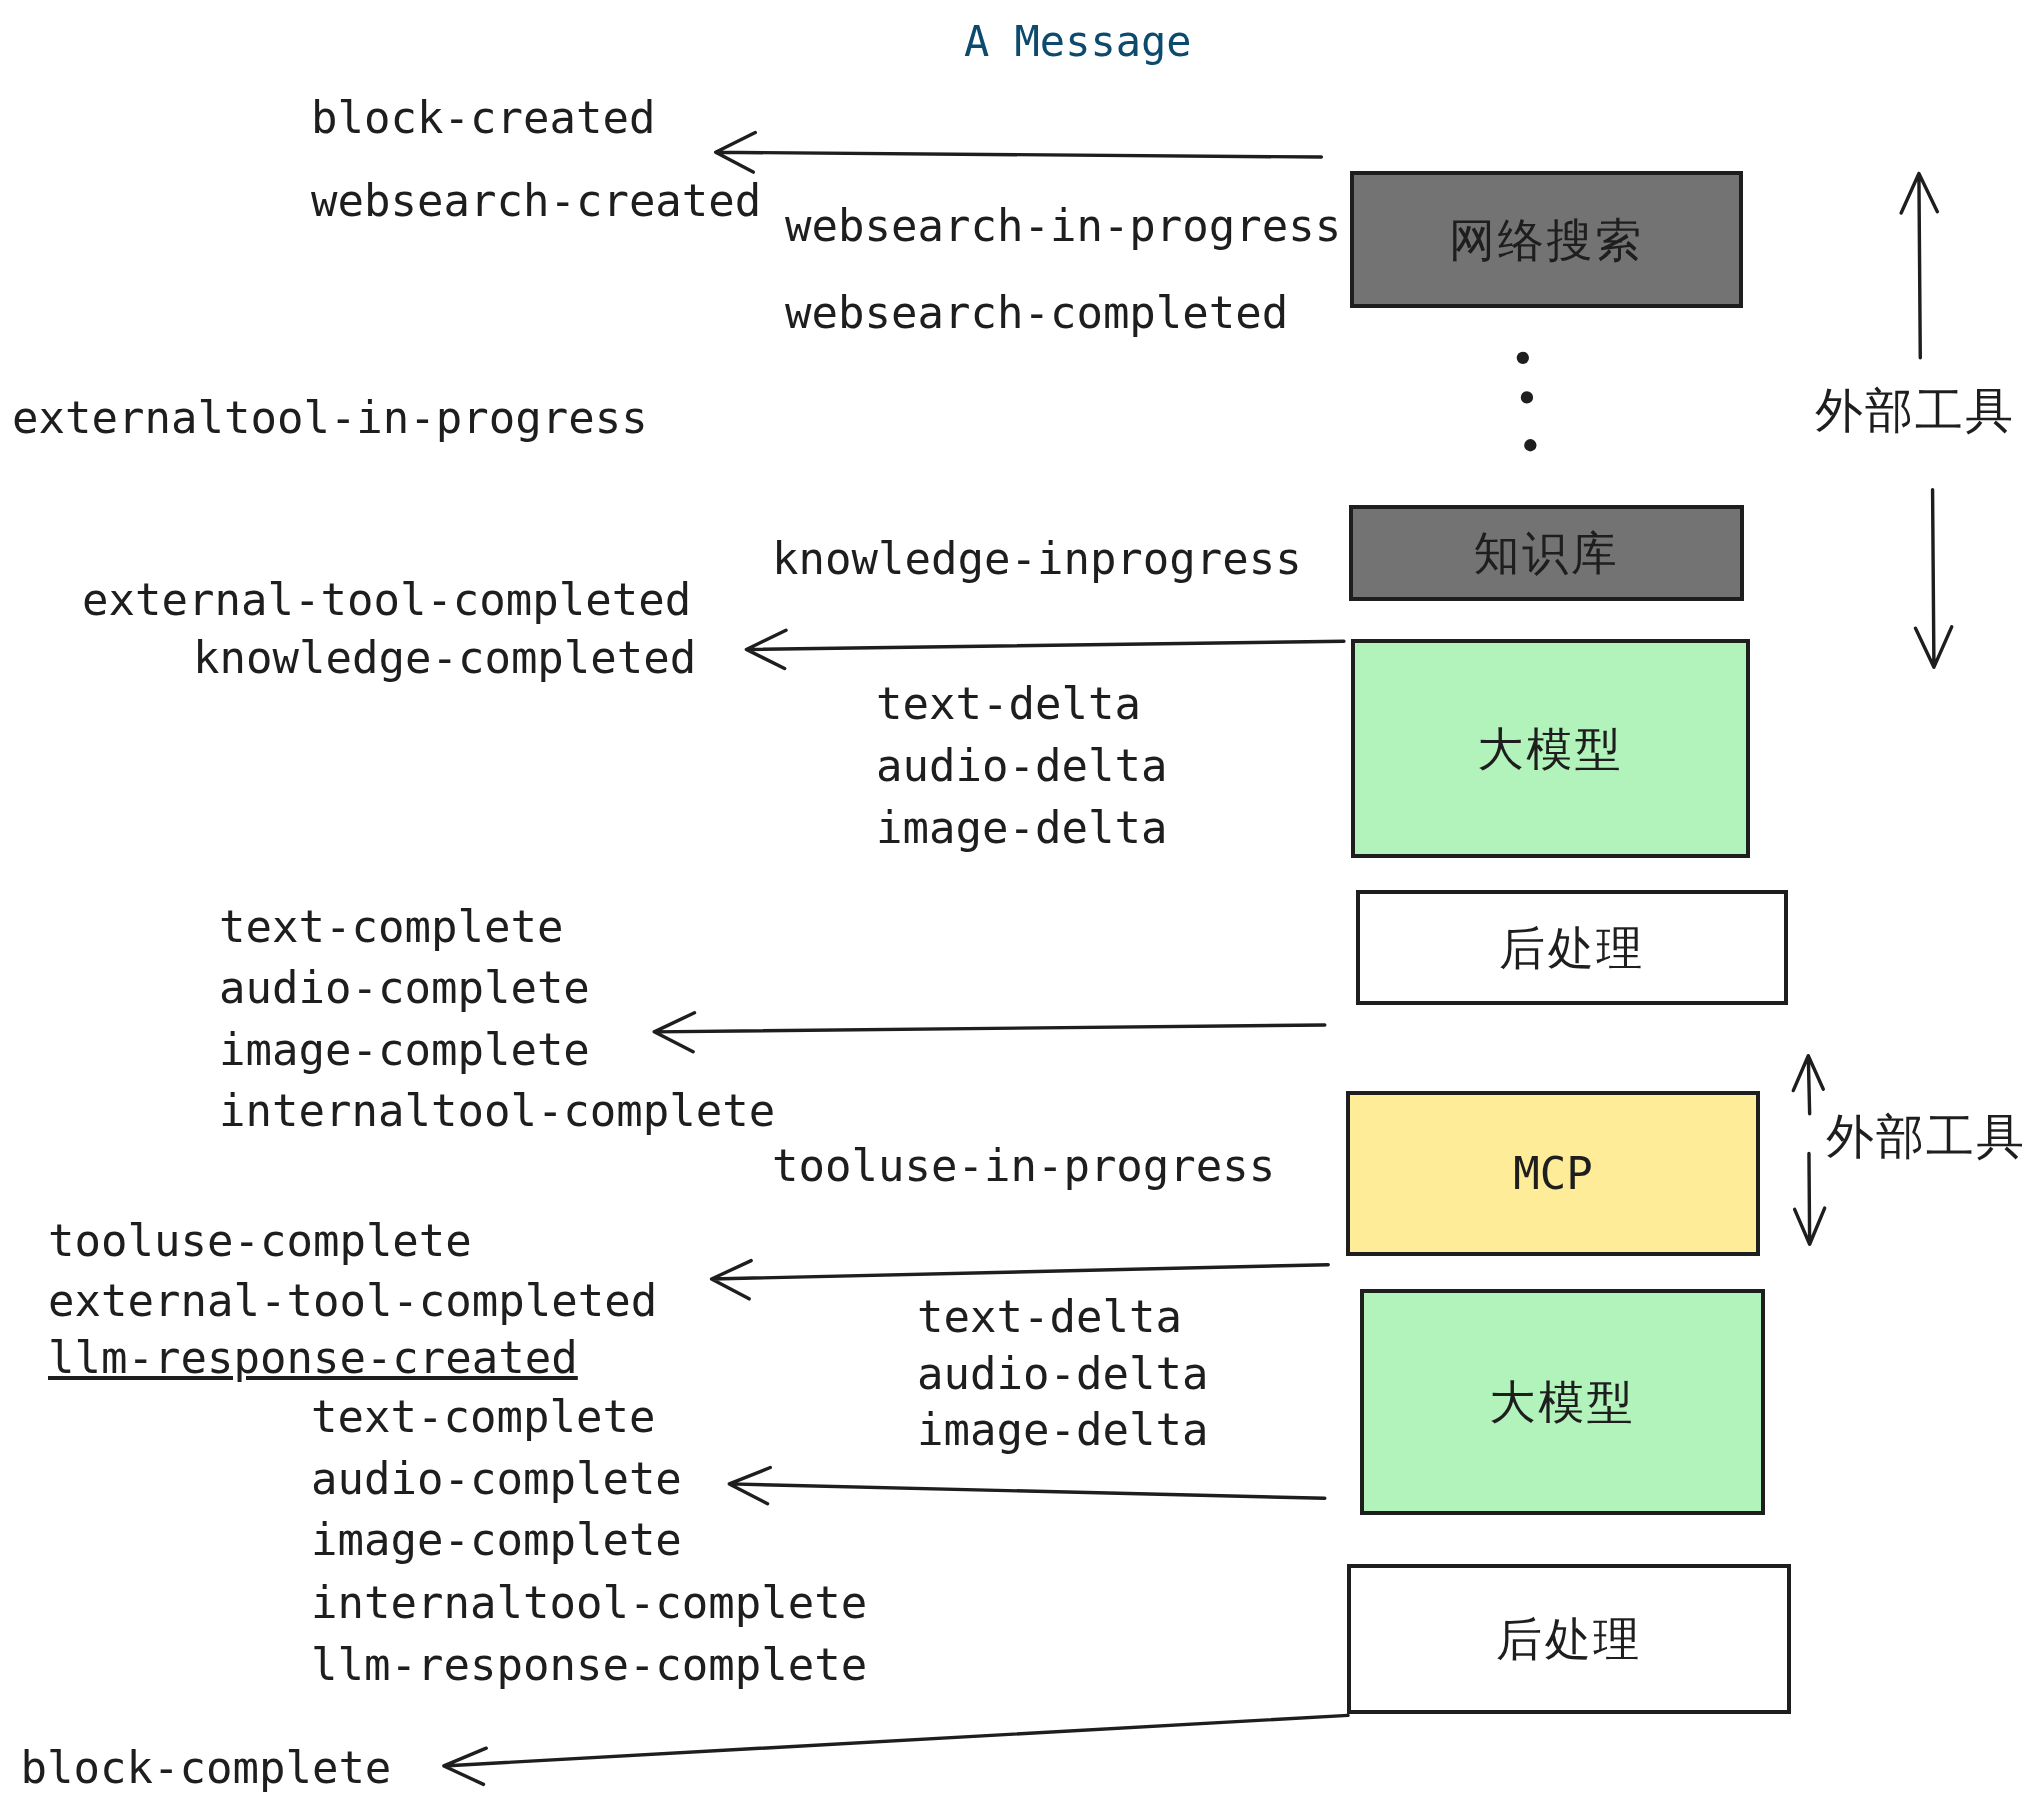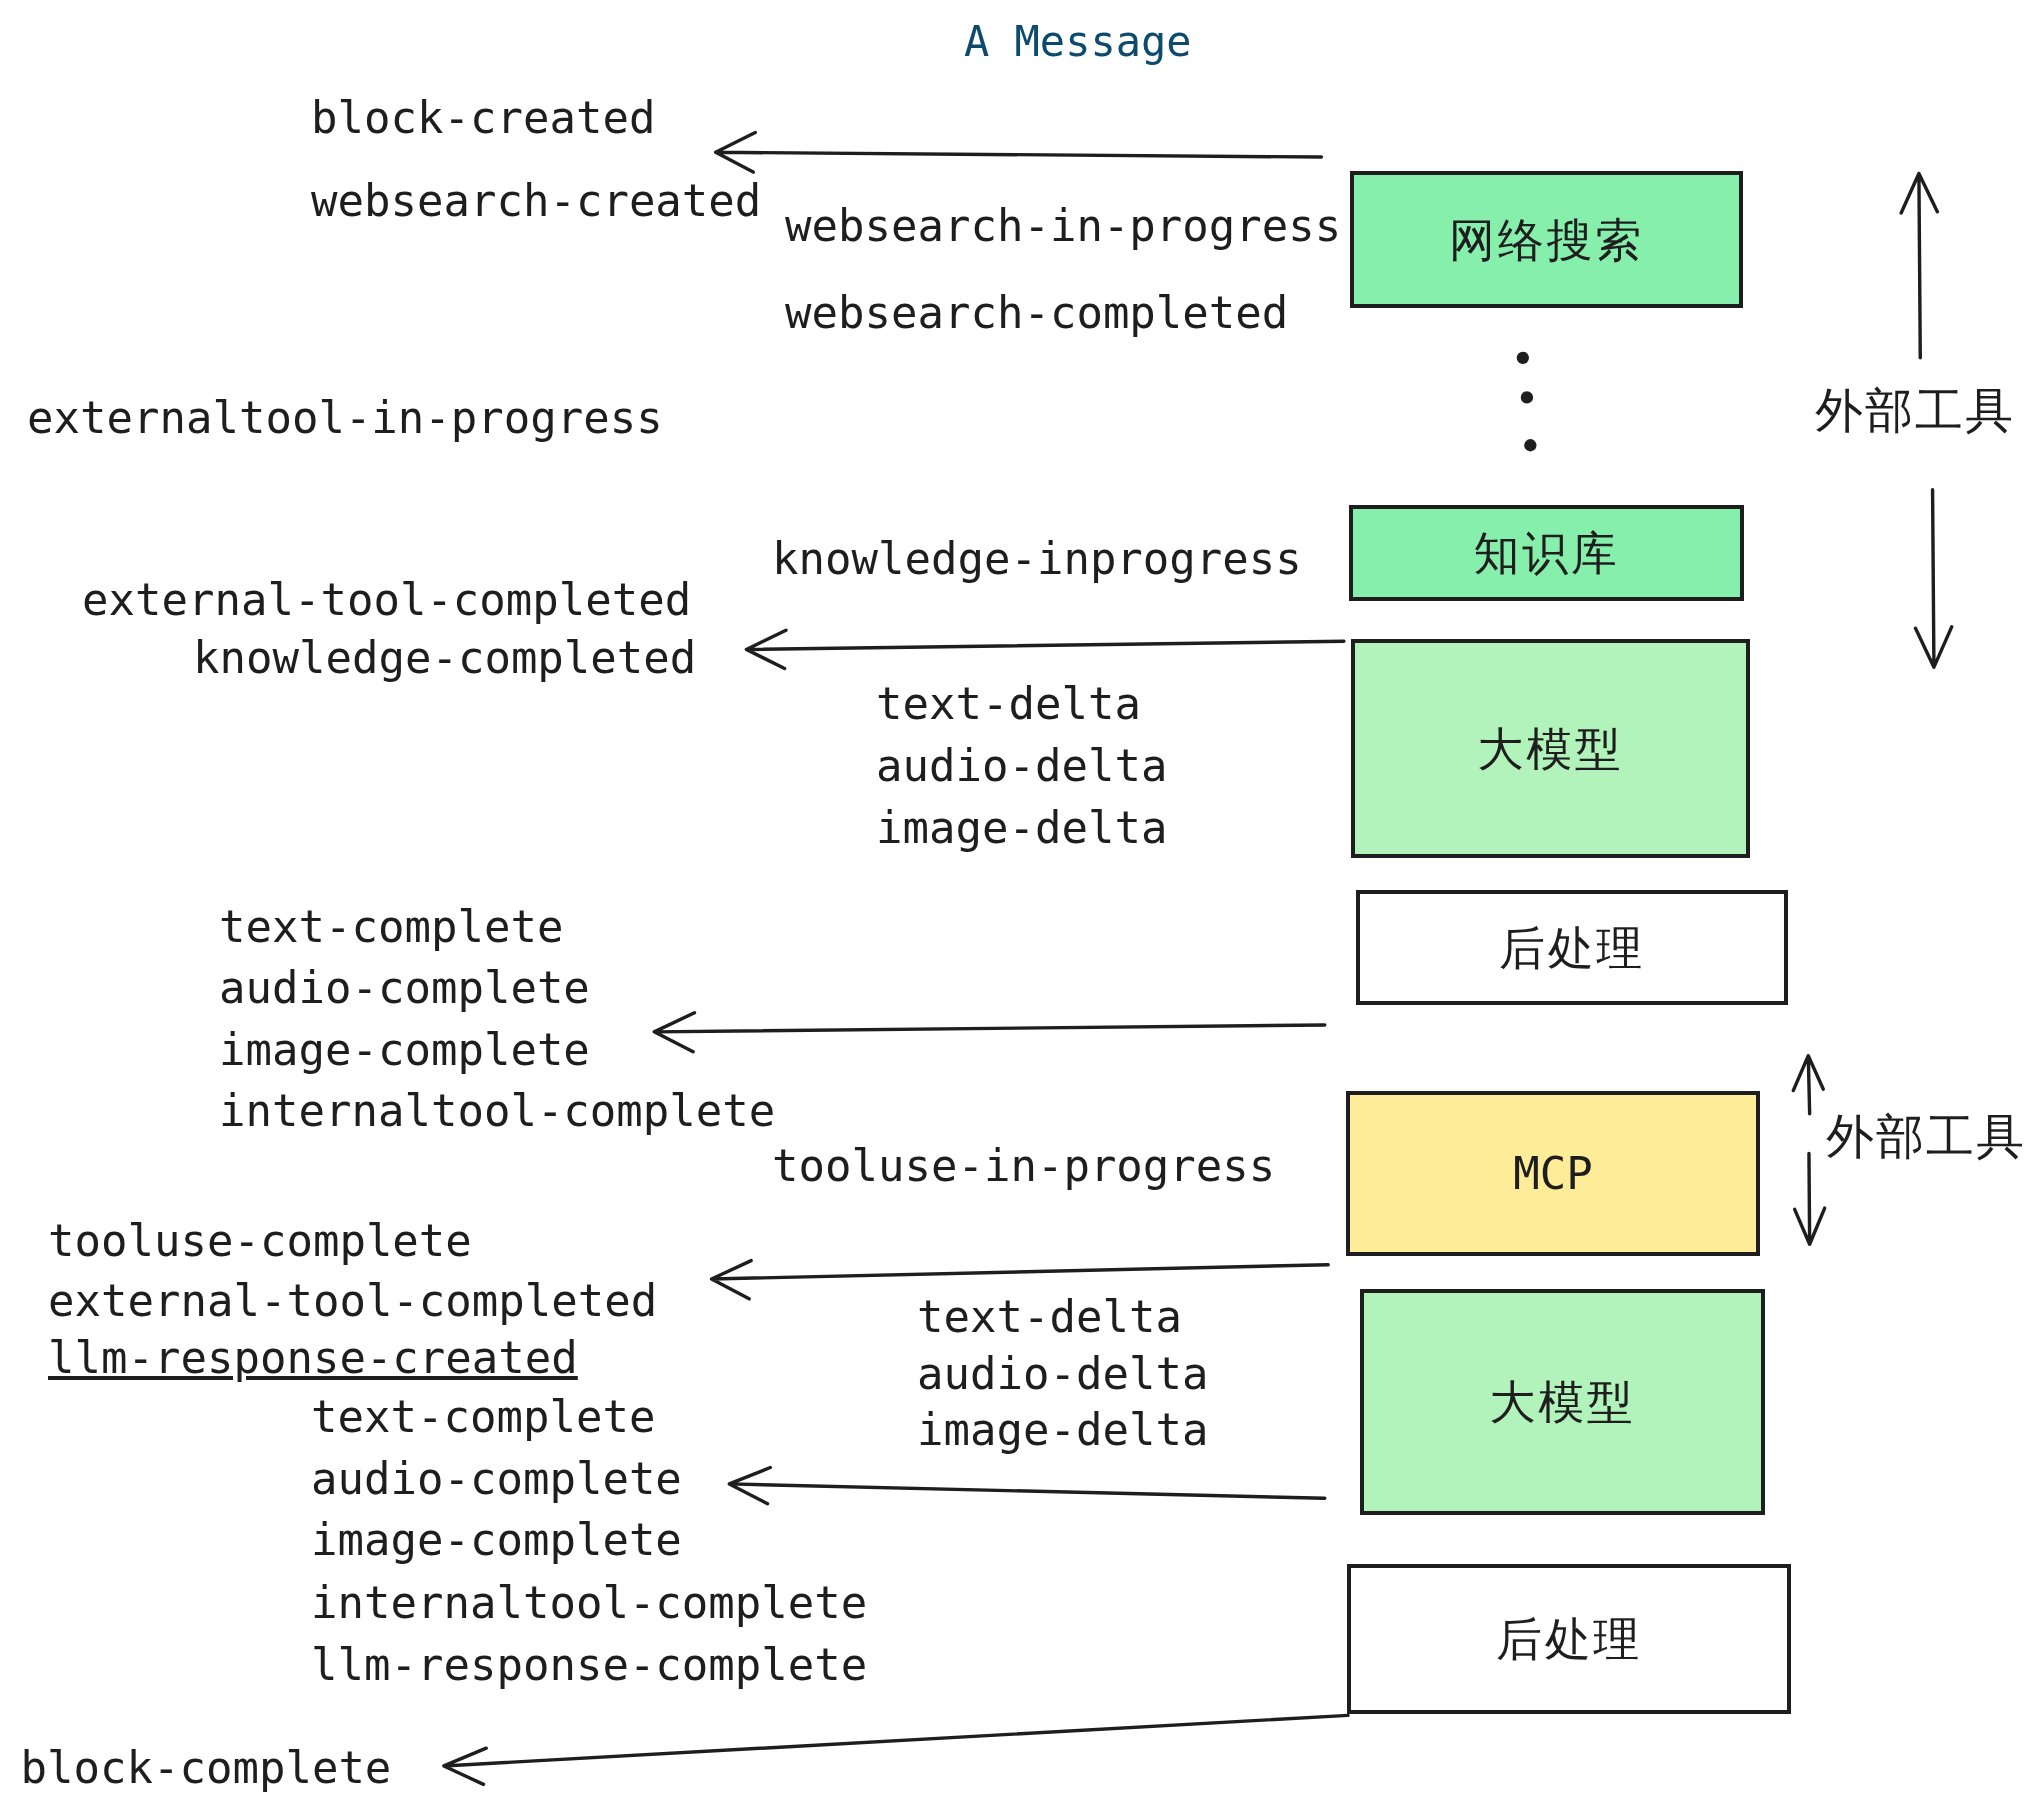--- a/index.html
+++ b/index.html
@@ -19,42 +19,42 @@
     position:absolute;box-sizing:border-box;border:4.1px solid #1e1e1e;
     display:flex;align-items:center;justify-content:center;
   }
   .box-label{
     font-family:"DejaVu Sans", sans-serif;font-size:46px;color:#1e1e1e;line-height:1;
     letter-spacing:2.7px;
   }
   .box-label-mono{
     font-family:"DejaVu Sans Mono", monospace;font-size:44px;color:#1e1e1e;line-height:1;
   }
-  .bg-pink{background:#86efac;text-align:right;}
+  .bg-pink{background:#737373;text-align:right;}
   .bg-green{background:#b2f2bb;}
   .bg-yellow{background:#ffec99;}
   .bg-white{background:#ffffff;}
   .side-label{
     position:absolute;white-space:nowrap;line-height:1;
     font-family:Liberation Serif, serif;font-size:48px;color:#1e1e1e;letter-spacing:2px;
   }
   svg.overlay{position:absolute;left:0;top:0;pointer-events:none;}
   svg.overlay path{stroke:#1e1e1e;stroke-width:5;fill:none;stroke-linecap:round;stroke-linejoin:round;}
   svg.overlay circle{fill:#1e1e1e;}
 </style>
 </head>
 <body>
 
 <div class="title" style="left:964px;top:20.5px;">A Message</div>
 
 <div class="label" style="left:311px;top:96px;">block-created</div>
 <div class="label" style="left:311px;top:179px;">websearch-created</div>
 <div class="label" style="left:785px;top:204px;">websearch-in-progress</div>
 <div class="label" style="left:785px;top:291px;">websearch-completed</div>
-<div class="label" style="left:27px;top:396px;">externaltool-in-progress</div>
+<div class="label" style="left:12px;top:396px;">externaltool-in-progress</div>
 <div class="label" style="left:772px;top:537px;">knowledge-inprogress</div>
 <div class="label" style="left:82px;top:578px;">external-tool-completed</div>
 <div class="label" style="left:193px;top:636px;">knowledge-completed</div>
 
 <div class="label" style="left:876px;top:682px;">text-delta</div>
 <div class="label" style="left:876px;top:744px;">audio-delta</div>
 <div class="label" style="left:876px;top:806px;">image-delta</div>
 
 <div class="label" style="left:219px;top:905px;">text-complete</div>
 <div class="label" style="left:219px;top:966px;">audio-complete</div>

